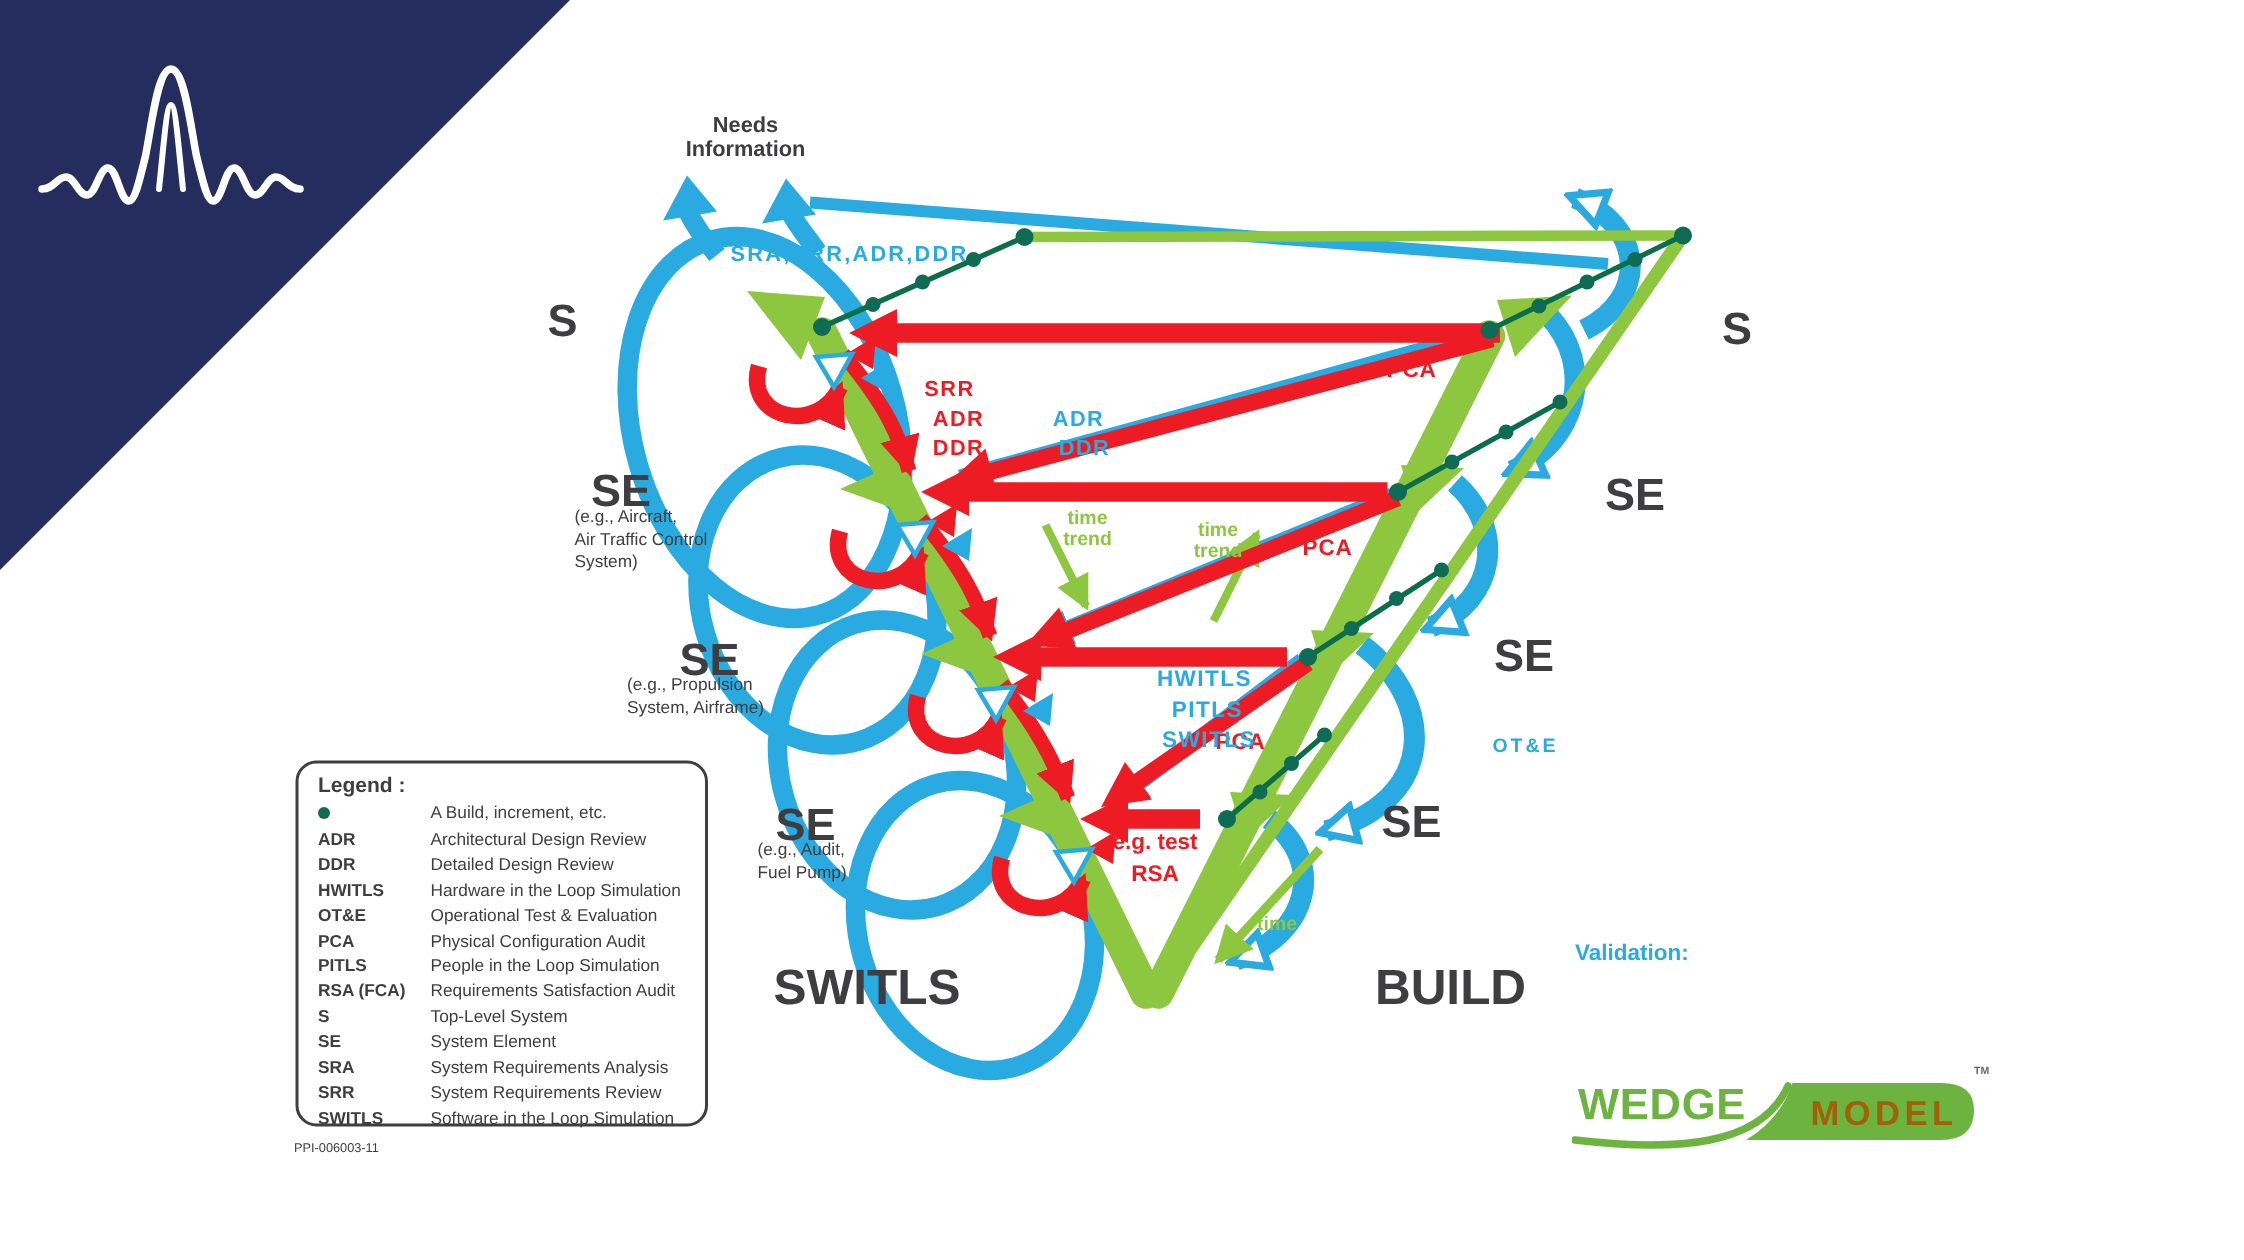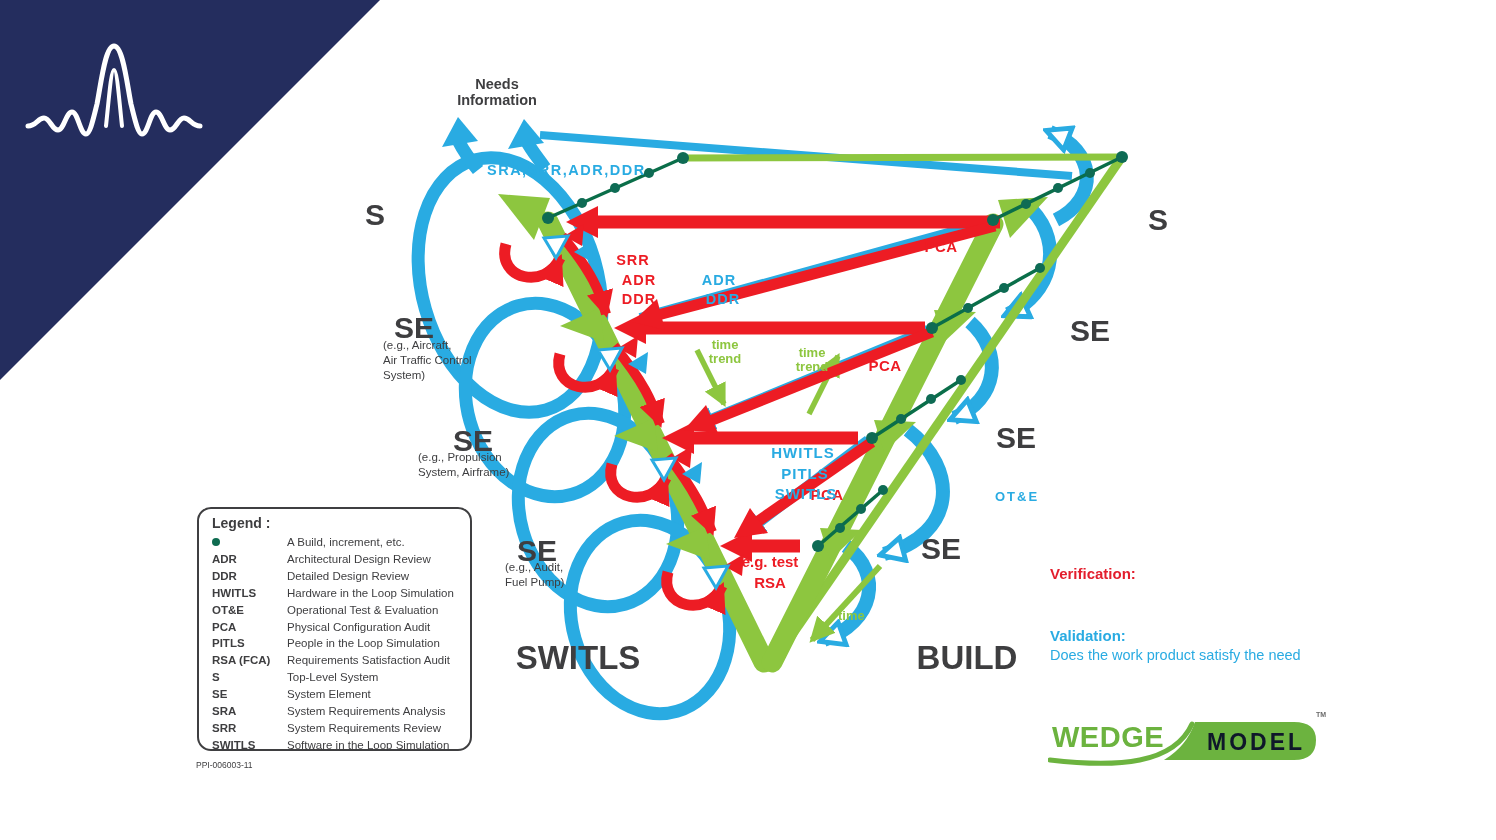--- a/index.html
+++ b/index.html
@@ -33,21 +33,21 @@
   .lterm{width:75px;font-weight:bold;flex:none;}
   .ldesc{flex:1;}
   .ldot{display:inline-block;width:8px;height:8px;border-radius:50%;background:#0e6b50;margin-top:4px;}
   .foot{left:196px;top:760px;font-size:8.5px;color:#3e3e40;}
   .vv{width:320px;font-size:14.5px;line-height:18.5px;}
   .vv .h{font-weight:bold;font-size:15px;}
   .verif{color:#e31e2d;left:1050px;top:565px;}
   .valid{color:#29abe2;left:1050px;top:627px;}
   .logo{left:1048px;top:710px;width:290px;height:62px;}
   .logo .wedge{position:absolute;left:4px;top:11px;font-size:29px;font-weight:bold;color:#6cb33f;letter-spacing:.5px;}
-  .logo .model{position:absolute;left:150px;top:19px;width:116px;text-align:center;font-size:23px;font-weight:bold;color:#0f172a;letter-spacing:3px;}
+  .logo .model{position:absolute;left:150px;top:19px;width:116px;text-align:center;font-size:23px;font-weight:bold;color:#a16207;letter-spacing:3px;}
   .logo .tm{position:absolute;left:268px;top:1px;font-size:7px;color:#6a6a6a;font-weight:bold;}
   svg{position:absolute;left:0;top:0;}
 </style>
 </head>
 <body>
 
 <svg width="1496" height="840" viewBox="0 0 1496 840">
   <defs>
     <marker id="mred" viewBox="0 0 10 10" refX="8.5" refY="5" markerWidth="2.7" markerHeight="2.7" orient="auto" markerUnits="strokeWidth">
       <path d="M0,0 L10,5 L0,10 z" fill="#ed1c24"></path>
@@ -308,25 +308,23 @@
       <span class="ldesc">System Requirements Review</span>
     </div>
   <div class="lrow">
       <span class="lterm">SWITLS</span>
       <span class="ldesc">Software in the Loop Simulation</span>
     </div>
 </div>
 <div class="abs foot">PPI-006003-11</div>
 
 <div class="abs vv verif">
-  <div class="h">Verification:</div>
 </div>
 <div class="abs vv valid">
   <div class="h">Validation:</div>
-  <div>Does the work product satisfy the need</div>
 </div>
 
 <div class="abs logo">
   <svg width="290" height="62" viewBox="0 0 290 62">
     <path d="M 147 12 L 246 12 Q 268 12 268 30 Q 268 50 246 50 L 116 50 Q 139 36 147 12 Z" fill="#6cb33f"></path>
     <path d="M 2 50 C 70 58 126 54 144 14" fill="none" stroke="#6cb33f" stroke-width="5" stroke-linecap="round"></path>
   </svg>
   <span class="wedge">WEDGE</span>
   <span class="model">MODEL</span>
   <span class="tm">TM</span>

